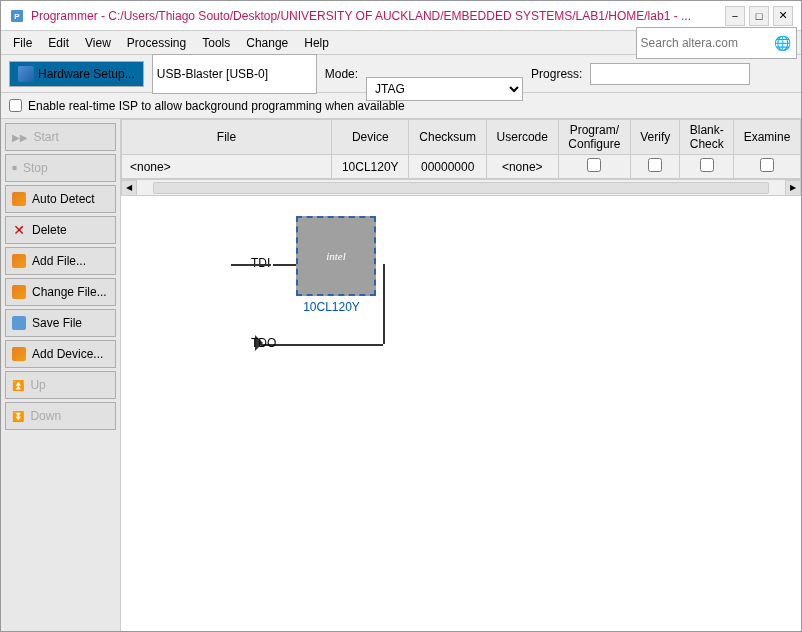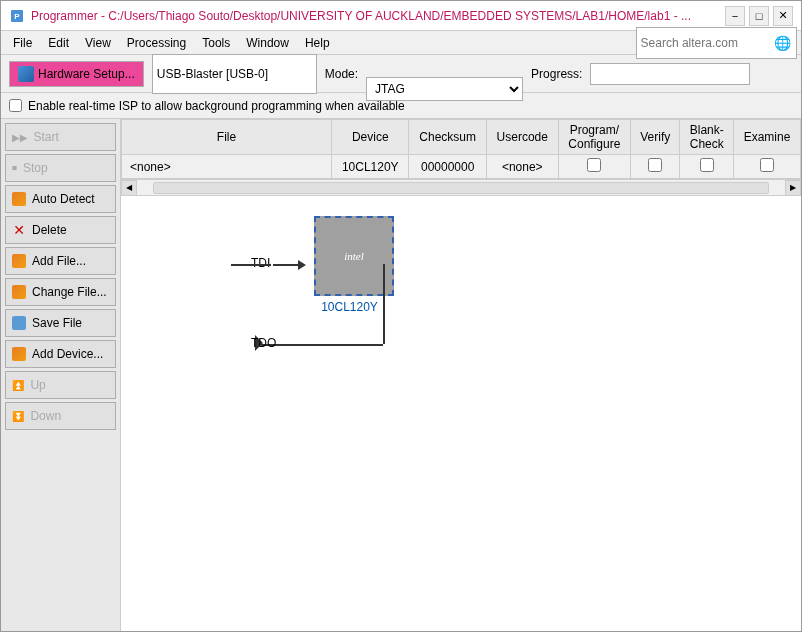--- a/index.html
+++ b/index.html
@@ -76,21 +76,21 @@
       align-items: center;
       padding: 0 8px;
       gap: 8px;
       border-bottom: 1px solid #ccc;
     }
     .toolbar-btn {
       display: flex;
       align-items: center;
       gap: 4px;
       padding: 3px 8px;
-      background: #ec4899;
+      background: #0369a1;
       border: 1px solid #adadad;
       cursor: pointer;
       font-size: 12px;
       height: 26px;
     }
     .hw-setup-icon {
       width: 16px; height: 16px;
       background: linear-gradient(135deg, #4a90d9, #2060a0);
       border-radius: 2px;
       display: inline-block;
@@ -314,21 +314,21 @@
       position: absolute;
       top: 140px;
       left: 130px;
       font-size: 12px;
     }
 
     
     .chip-container {
       position: absolute;
       top: 20px;
-      left: 184px;
+      left: 166px;
       padding-left: 9px;
     }
     .chip-box {
       width: 80px;
       height: 80px;
       background: #a0a0a0;
       border: 2.5px dashed #3060b0;
       display: flex;
       flex-direction: column;
       align-items: center;
@@ -433,21 +433,21 @@
     <button class="title-btn">✕</button>
   </div>
 </div>
 
 <div class="menu-bar">
   <span class="menu-item">File</span>
   <span class="menu-item">Edit</span>
   <span class="menu-item">View</span>
   <span class="menu-item">Processing</span>
   <span class="menu-item">Tools</span>
-  <span class="menu-item">Window</span>
+  <span class="menu-item">Change</span>
   <span class="menu-item">Help</span>
   <div class="search-box" style="margin-left:auto;">
     <input class="search-input" type="text" placeholder="Search altera.com" style="">
     <span class="globe-icon">🌐</span>
   </div>
 </div>
 
 <div class="toolbar">
   <button class="toolbar-btn">
     <span class="hw-setup-icon"></span>

